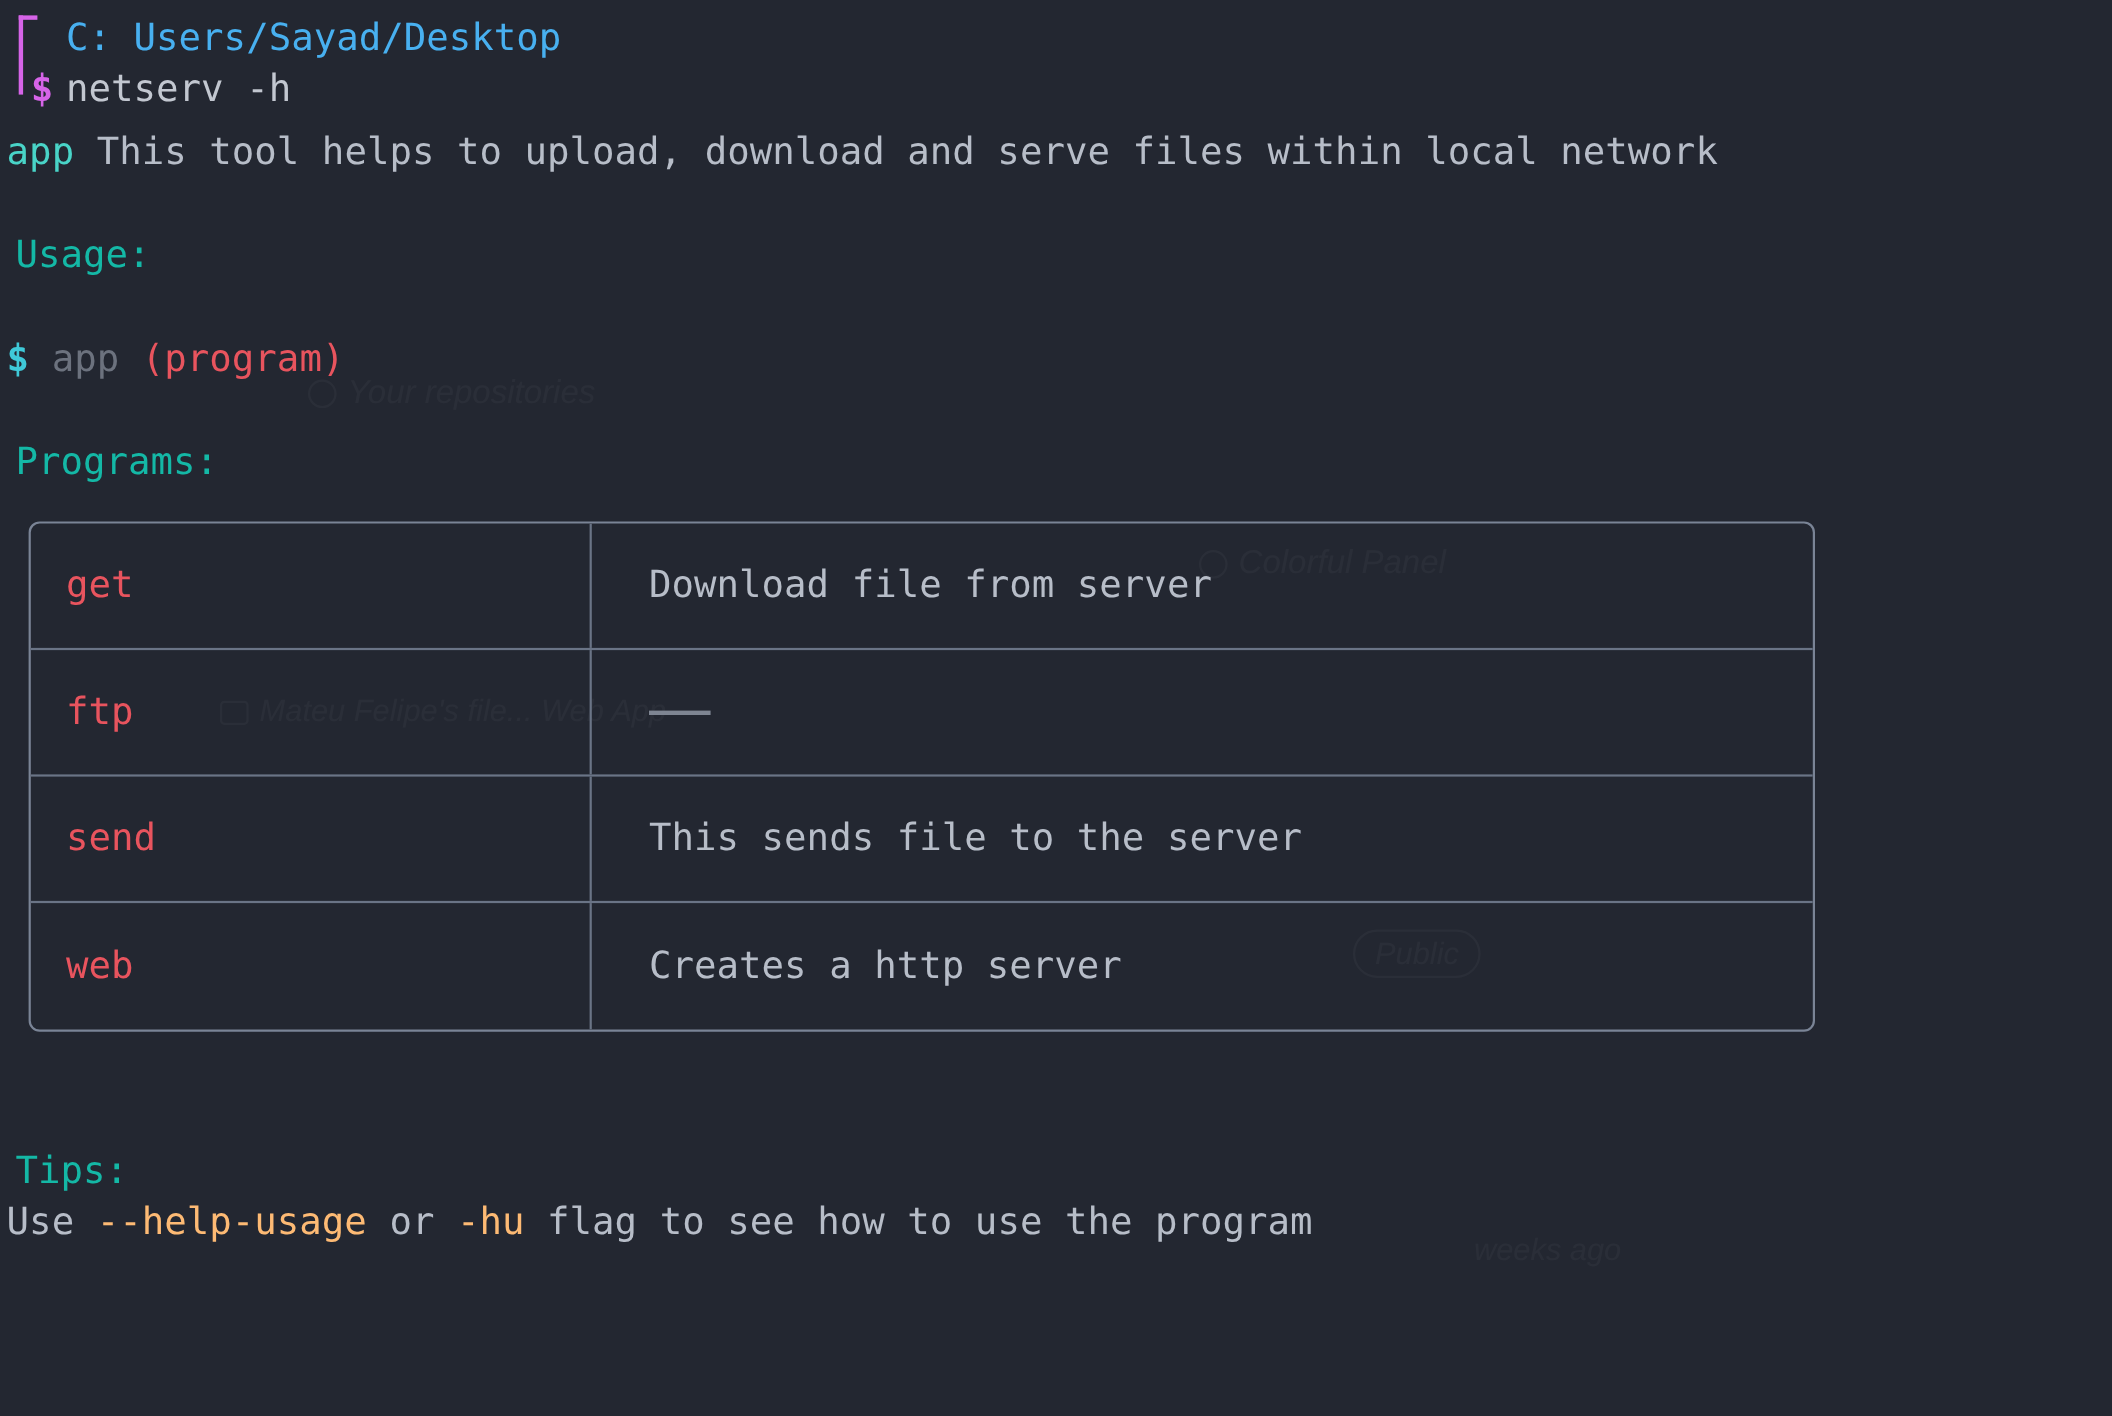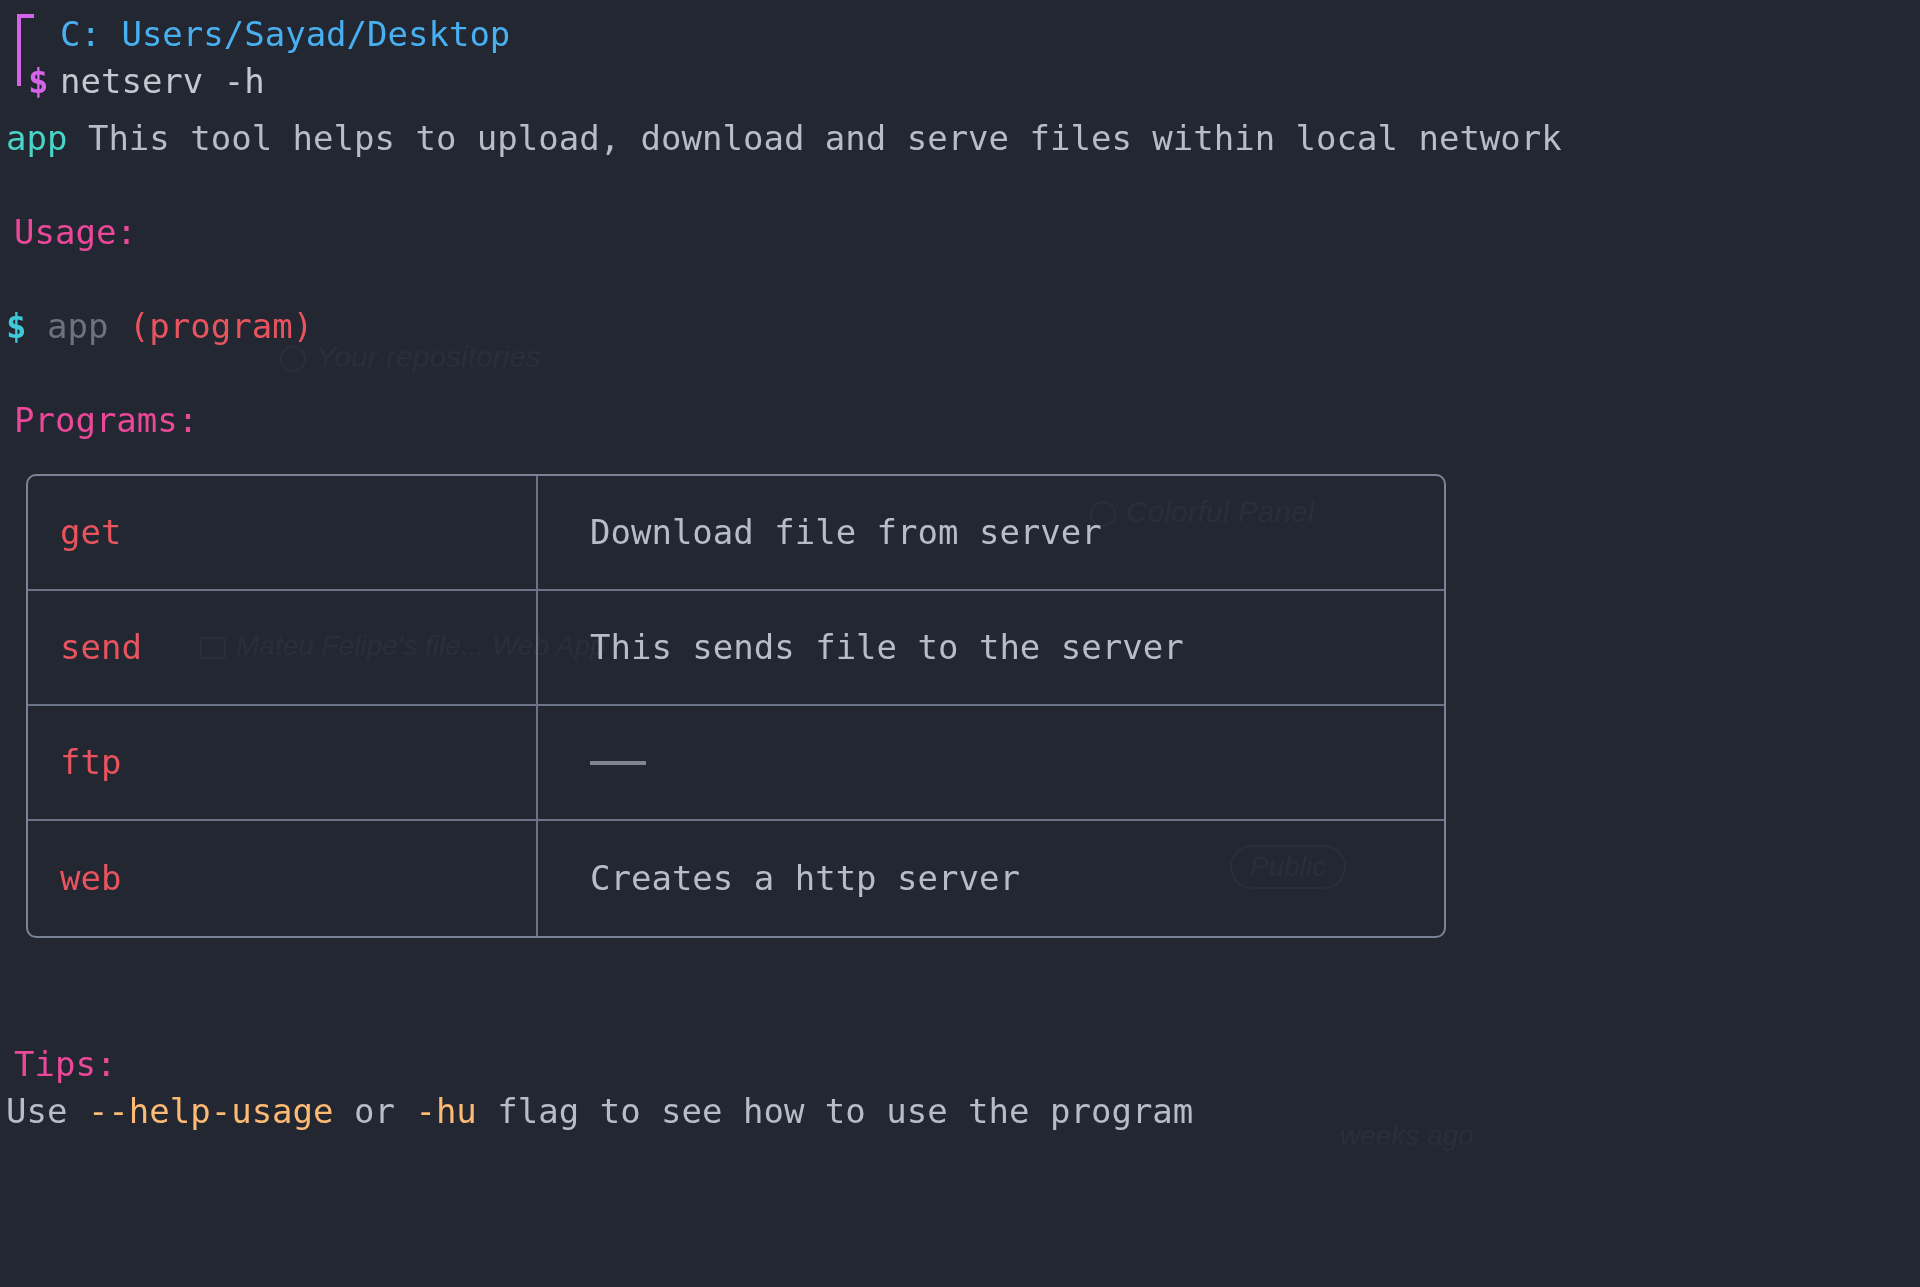--- a/index.html
+++ b/index.html
@@ -124,21 +124,21 @@
   .c-dollar { color: #3fc9d8; font-weight: 700; }
   .c-dim    { color: #6c727e; }
   .c-red    { color: #e8545e; }
   .c-orange { color: #fdba74; }
 
   
   .prog-table {
     position: relative;
     margin-left: 26px;
     margin-right: 0;
-    width: 1420px;
+    width: 1624px;
     border: 2px solid #7a8496;
     border-radius: 10px;
     border-collapse: separate;
     overflow: hidden;
   }
   .prog-row {
     display: flex;
     height: 115px;
     border-bottom: 2px solid #5d6madd;
   }
@@ -164,21 +164,21 @@
   .em-dash {
     display: inline-block;
     width: 56px;
     height: 4px;
     background: #7e8592;
   }
 
   .section-label {
     padding-left: 14px;
     font-size: 34px;
-    color: #ec4899;
+    color: #14b8a6;
     height: 47px;
     display: flex;
     align-items: center;
     white-space: pre;
   }
   .spacer-sm { height: 30px; }
   .spacer-md { height: 47px; }
   .spacer-lg { height: 56px; }
 </style>
 </head>
@@ -235,36 +235,36 @@
 
     <div class="prog-row">
       <div class="cell-name">
           <span class="c-red">get</span>
         </div>
       <div class="cell-desc">Download file from server</div>
     </div>
 
     <div class="prog-row">
       <div class="cell-name">
-          <span class="c-red">send</span>
-        </div>
-      <div class="cell-desc">This sends file to the server</div>
-    </div>
-
-    <div class="prog-row">
-      <div class="cell-name">
           <span class="c-red">ftp</span>
         </div>
       <div class="cell-desc">
           <span class="em-dash"></span>
         </div>
     </div>
 
     <div class="prog-row">
       <div class="cell-name">
+          <span class="c-red">send</span>
+        </div>
+      <div class="cell-desc">This sends file to the server</div>
+    </div>
+
+    <div class="prog-row">
+      <div class="cell-name">
           <span class="c-red">web</span>
         </div>
       <div class="cell-desc">Creates a http server</div>
     </div>
 
   </div>
 
   <div class="spacer-lg"></div>
   <div class="spacer-md"></div>
 

